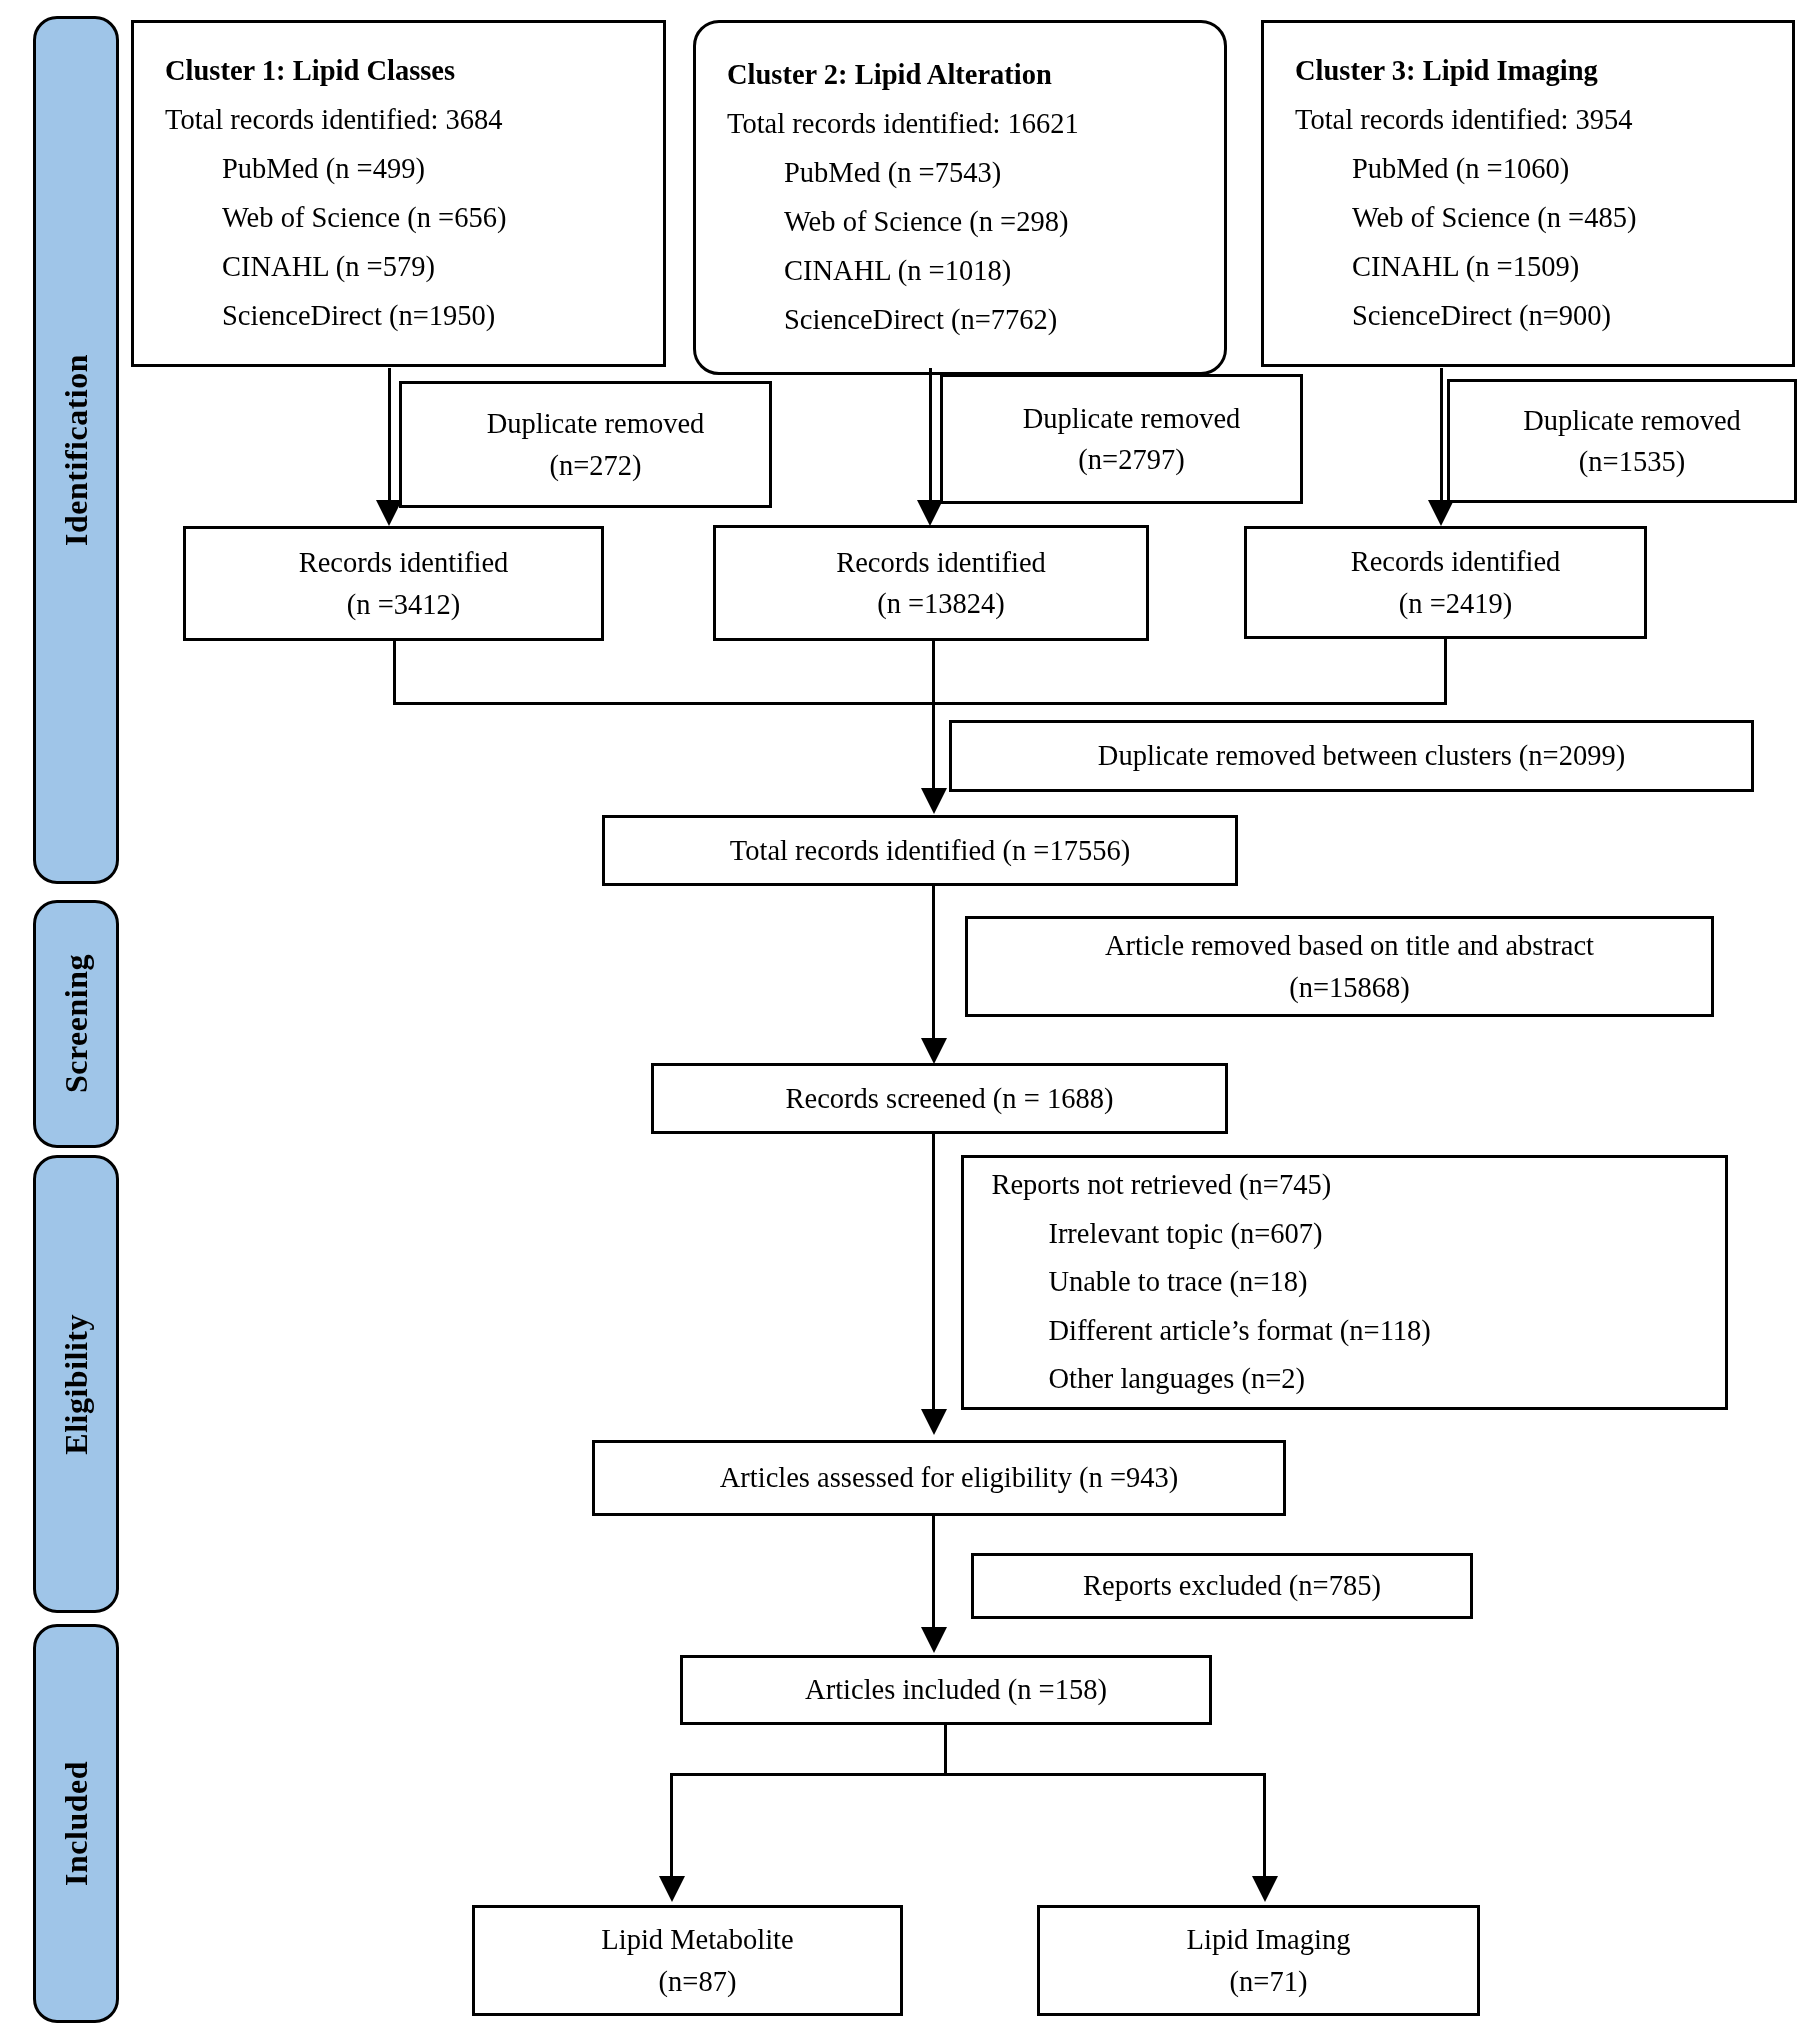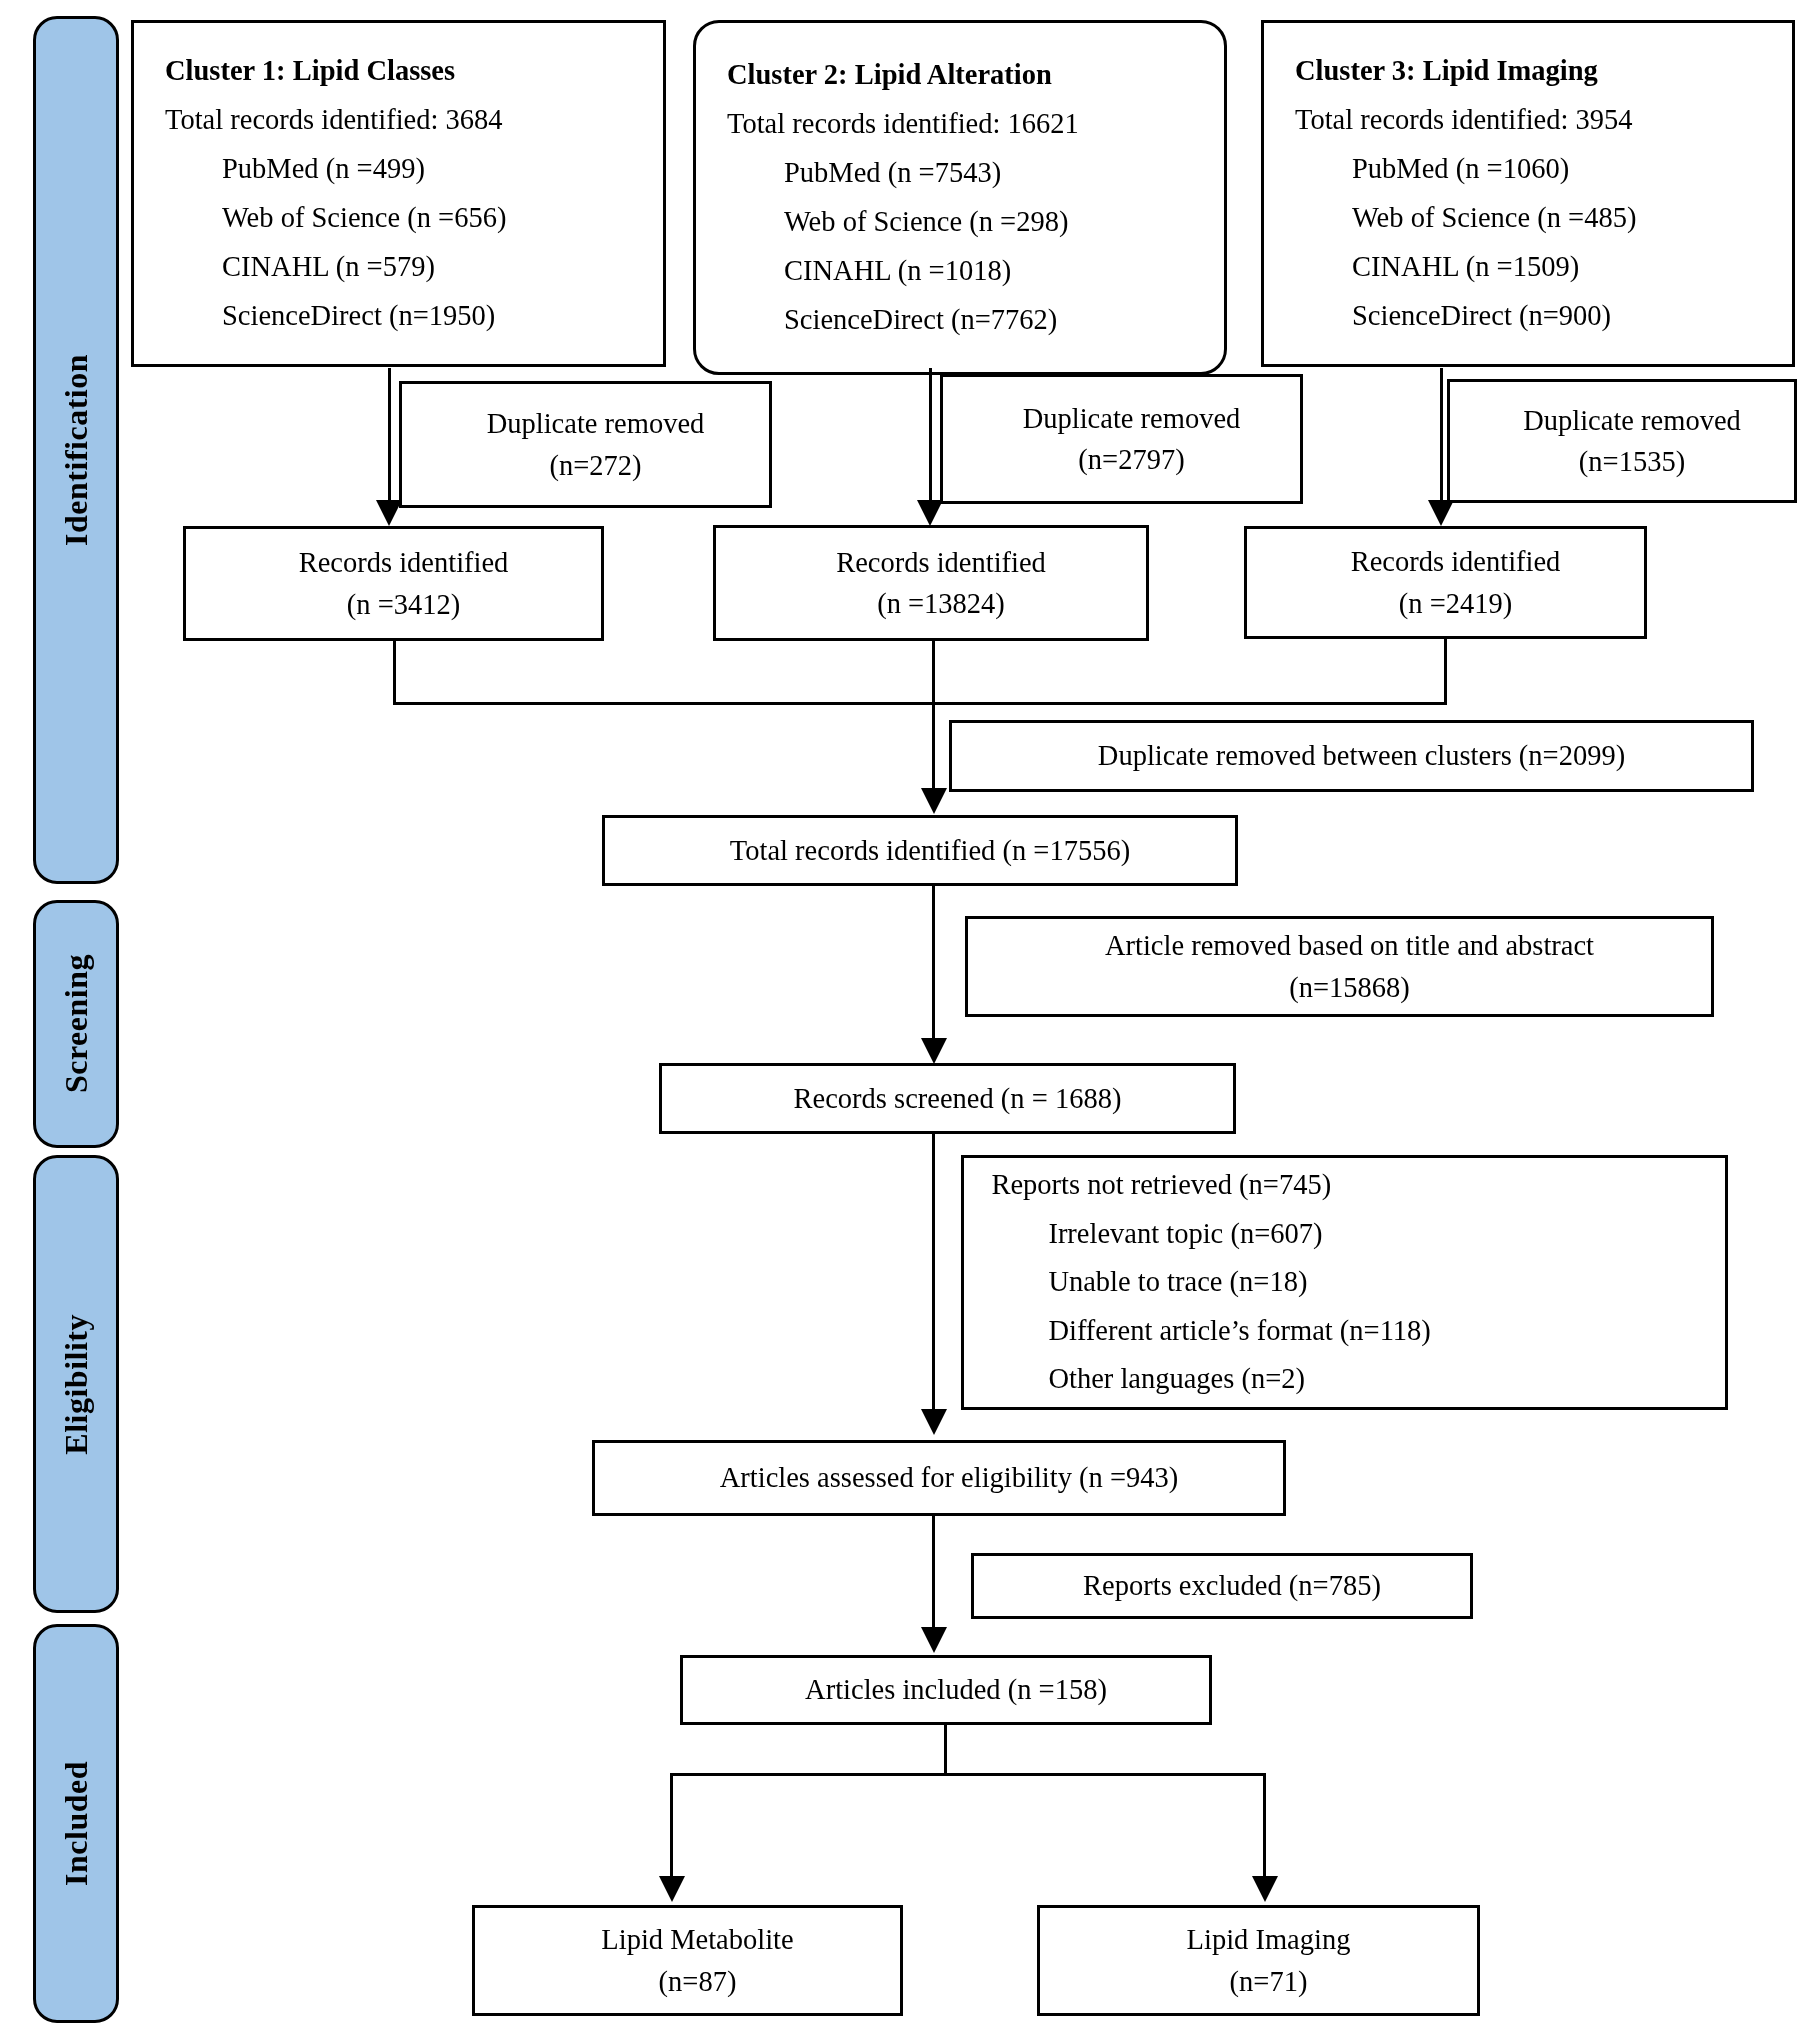--- a/index.html
+++ b/index.html
@@ -159,21 +159,21 @@
   </div>
 
   <div class="vline" style="left:932px;top:884px;height:156px;"></div>
   <div class="arrowhead" style="left:921px;top:1038px;"></div>
 
   <div class="box" style="left:965px;top:916px;width:749px;height:101px;">
     <div>Article removed based on title and abstract</div>
     <div>(n=15868)</div>
   </div>
 
-  <div class="box" style="left:651px;top:1063px;width:577px;height:71px;margin-left:8px;">
+  <div class="box" style="left:651px;top:1063px;width:577px;height:71px;">
     <div>Records screened (n = 1688)</div>
   </div>
 
   <div class="vline" style="left:932px;top:1133px;height:279px;"></div>
   <div class="arrowhead" style="left:921px;top:1409px;"></div>
 
   <div class="box listing-box" style="left:961px;top:1155px;width:767px;height:255px;">
     <div>Reports not retrieved (n=745)</div>
     <div class="src-line">Irrelevant topic (n=607)</div>
     <div class="src-line">Unable to trace (n=18)</div>

